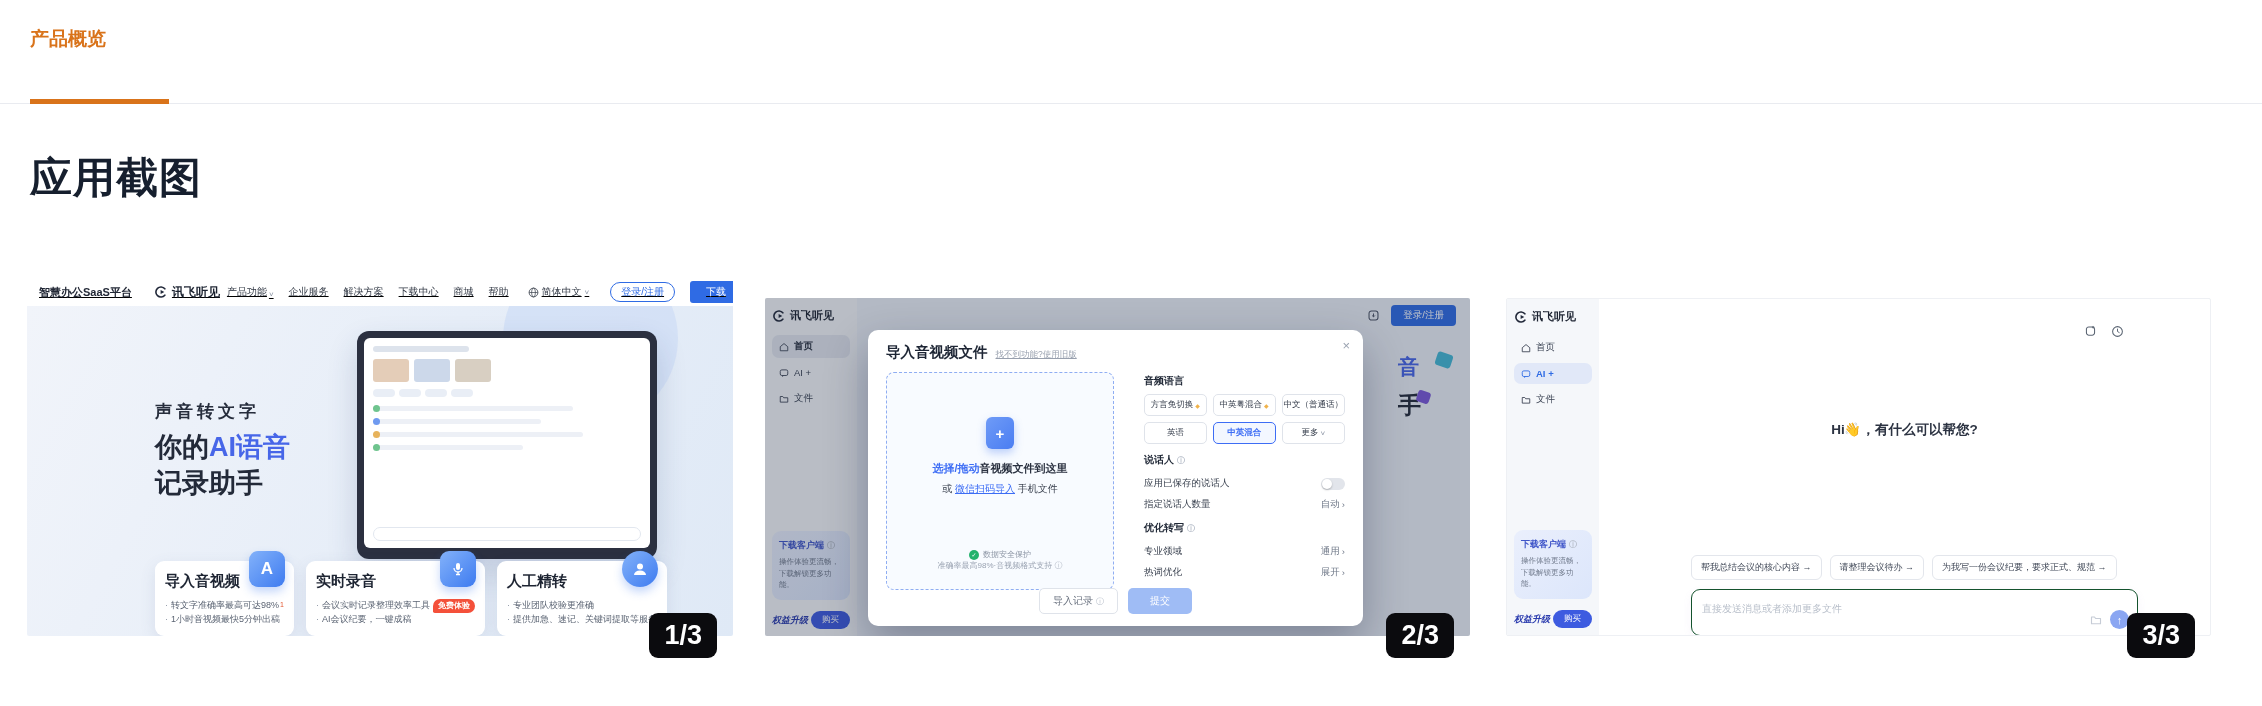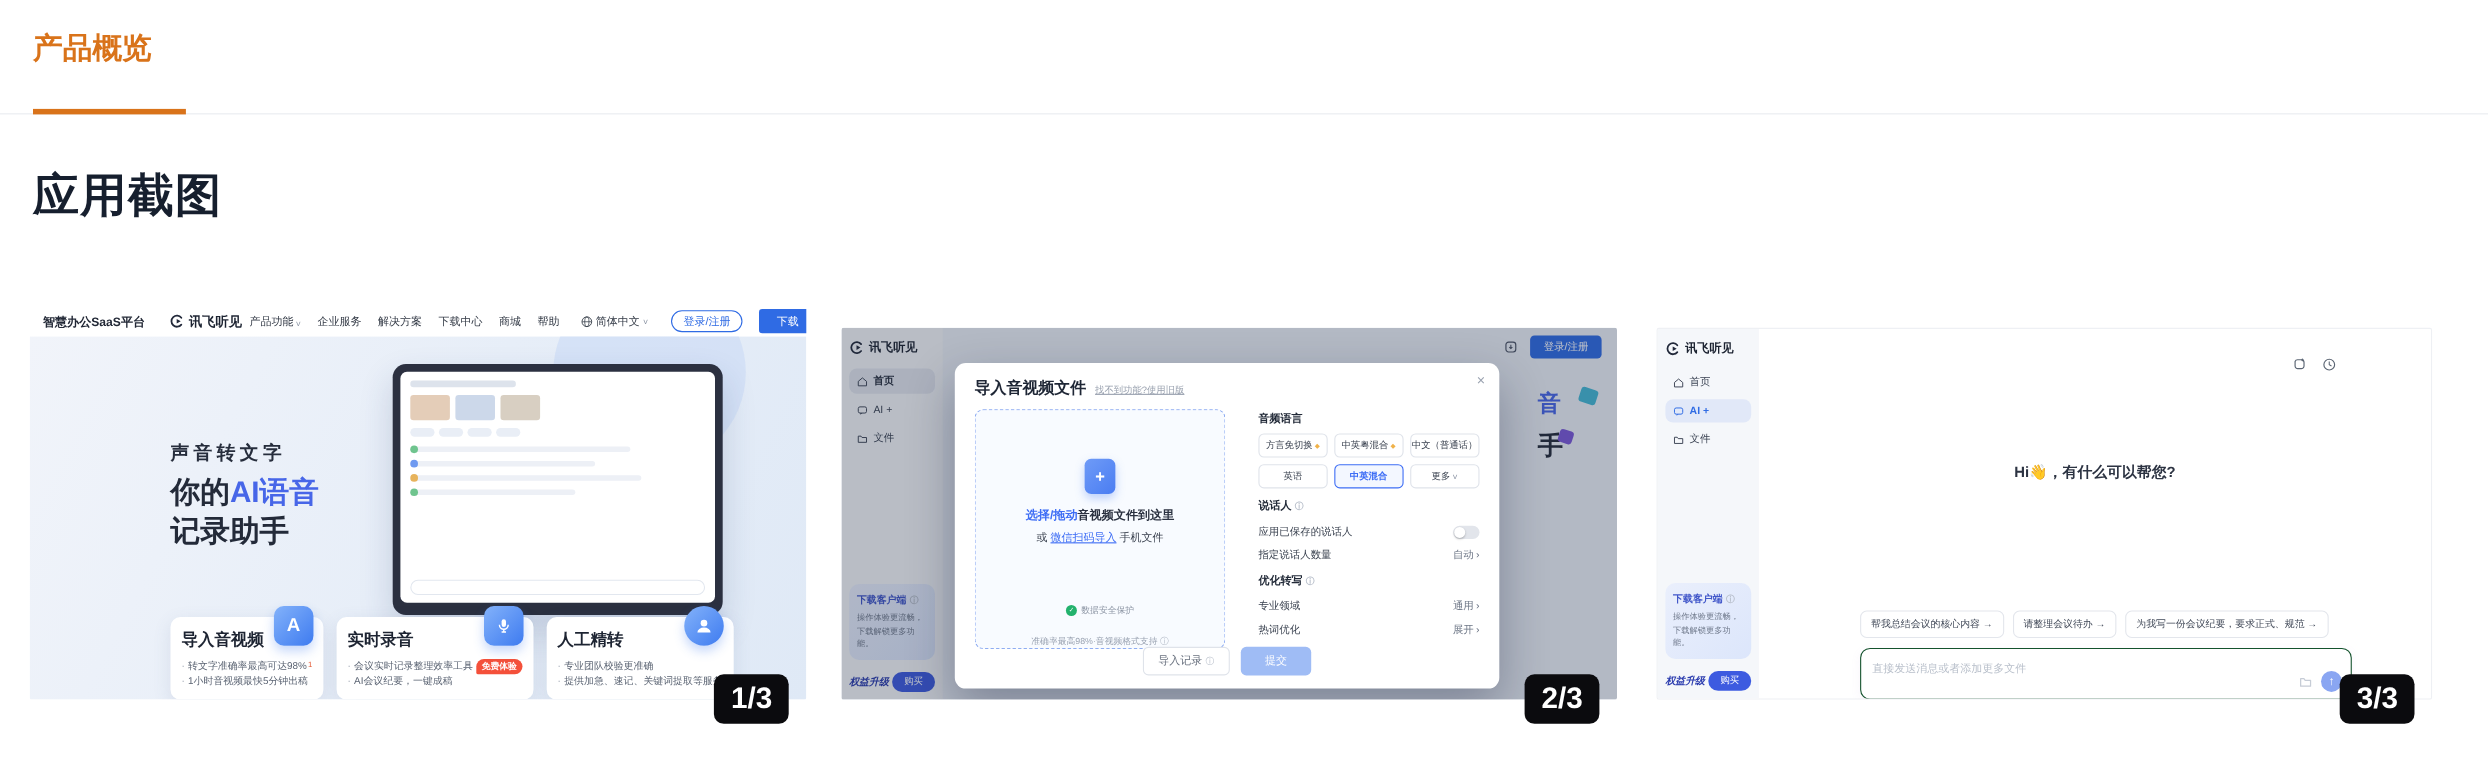--- a/index.html
+++ b/index.html
@@ -1,35 +1,35 @@
 <!DOCTYPE html>
 <html><head>
 <meta charset="utf-8">
 <style>
   * { margin:0; padding:0; box-sizing:border-box; }
   html,body { width:2262px; height:706px; }
   body { background:#ffffff; font-family:"Liberation Sans","DejaVu Sans",sans-serif; position:relative; overflow:hidden; }
 
   
-  .tab { position:absolute; left:30px; top:26px; font-size:27px; font-weight:bold; color:#D9731A; cursor:pointer; }
+  .tab { position:absolute; left:30px; top:26px; font-size:19px; font-weight:bold; color:#D9731A; cursor:pointer; }
   .tab-underline { position:absolute; left:30px; top:99px; width:139px; height:5px; background:#D9731A; z-index:2; }
   .top-divider { position:absolute; left:0; top:103px; width:100%; height:1px; background:#e9ebf0; }
   .page-title { position:absolute; left:30px; top:150px; font-size:42px; font-weight:bold; color:#161f2e; letter-spacing:1px; }
 
   
   .shot { position:absolute; }
   .shot1 { left:27px; top:278px; width:706px; height:358px; }
   .shot2 { left:765px; top:298px; width:705px; height:338px; }
   .shot3 { left:1506px; top:298px; width:705px; height:338px; }
   .screen { position:absolute; inset:0; overflow:hidden; border-radius:2px; }
   .count-badge { position:absolute; right:16px; bottom:-22px; background:#0B0B0E; color:#fff; font-size:27px; font-weight:bold; padding:7px 15px; border-radius:9px; z-index:6; }
 
   
   .screen1 { background:#fff; }
-  .nav1 { height:28px; background:#fff; display:flex; align-items:center; padding:0 12px; gap:7px; }
+  .nav1 { height:28px; background:#fff; display:flex; align-items:center; padding:0 12px; gap:7px;text-decoration:underline; }
   .nav1 .platform { font-size:11px; font-weight:bold; color:#222836; white-space:nowrap; }
   .vsep { width:1px; height:13px; background:#d8dce3; margin:0 4px; }
   .logo { display:flex; align-items:center; gap:4px; }
   .logo svg { display:block; }
   .brand-name { font-size:12px; font-weight:bold; color:#1b2230; white-space:nowrap; }
   .nav1 .menu { margin-left:auto; display:flex; gap:15px; font-size:10px; color:#333a46; align-items:center; white-space:nowrap; }
   .menu-item { display:flex; align-items:flex-end; gap:2px; cursor:pointer; }
   .caret { font-size:8px; color:#8a93a3; }
   .lang-switch { display:flex; align-items:center; gap:3px; margin-left:4px; cursor:pointer; }
   .btn-login1 { border:1px solid #2F6BE4; color:#2F6BE4; font-size:10px; padding:2px 10px; border-radius:11px; margin-left:6px; cursor:pointer; background:#fff; }
@@ -105,21 +105,21 @@
   .modal-legacy { font-size:8.5px; color:#98a0ae; text-decoration:underline; cursor:pointer; }
   .modal-body { display:flex; margin-top:10px; }
   .drop { width:228px; height:218px; border:1.5px dashed #8fadf2; border-radius:8px; background:#f8fbff; text-align:center; padding-top:44px; position:relative; cursor:pointer; }
   .drop-icon { width:28px; height:32px; background:linear-gradient(135deg,#6f9bf7,#4a7df2); border-radius:6px; margin:0 auto 12px; display:flex; align-items:center; justify-content:center; color:#fff; font-size:15px; font-weight:bold; box-shadow:0 4px 9px rgba(74,125,242,.35); }
   .drop-l1 { font-size:11px; font-weight:bold; color:#2a3140; }
   .drop-l1 .hl { color:#3D6DF5; }
   .drop-l2 { font-size:10px; color:#39404e; margin-top:6px; }
   .drop-l2 .link { color:#3D6DF5; text-decoration:underline; cursor:pointer; }
   .drop-secure { position:absolute; bottom:29px; width:100%; font-size:8px; color:#8c95a4; display:flex; justify-content:center; gap:4px; align-items:center; }
   .secure-dot { width:10px; height:10px; background:#23b26d; border-radius:50%; color:#fff; font-size:6px; line-height:10px; text-align:center; }
-  .drop-note { position:absolute; bottom:1px; width:100%; font-size:8px; color:#9aa3b2; }
+  .drop-note { position:absolute; bottom:18px; width:100%; font-size:8px; color:#9aa3b2; }
   .opts { flex:1; margin-left:30px; }
   .opt-label { font-size:10px; font-weight:bold; color:#222a38; margin:2px 0 6px; display:flex; gap:3px; align-items:center; }
   .chip-grid { display:grid; grid-template-columns:repeat(3,1fr); gap:6px; margin-bottom:9px; }
   .chip2 { border:1px solid #dfe3ea; border-radius:5px; font-size:8.5px; color:#39414f; padding:4px 1px; background:#fff; display:flex; align-items:center; justify-content:center; gap:2px; white-space:nowrap; cursor:pointer; }
   .chip2.active { border-color:#3D6DF5; color:#3D6DF5; background:#f3f7ff; font-weight:bold; }
   .chip-star { color:#f0b24a; font-size:6px; }
   .opt-row { display:flex; justify-content:space-between; align-items:center; font-size:9.5px; color:#39414f; padding:4px 0; }
   .opt-val { color:#6e7787; display:flex; align-items:center; gap:2px; cursor:pointer; }
   .toggle { width:24px; height:12px; background:#e2e5eb; border-radius:7px; position:relative; cursor:pointer; }
   .toggle-knob { position:absolute; left:1px; top:1px; width:10px; height:10px; background:#fff; border-radius:50%; box-shadow:0 1px 2px rgba(0,0,0,.25); }

